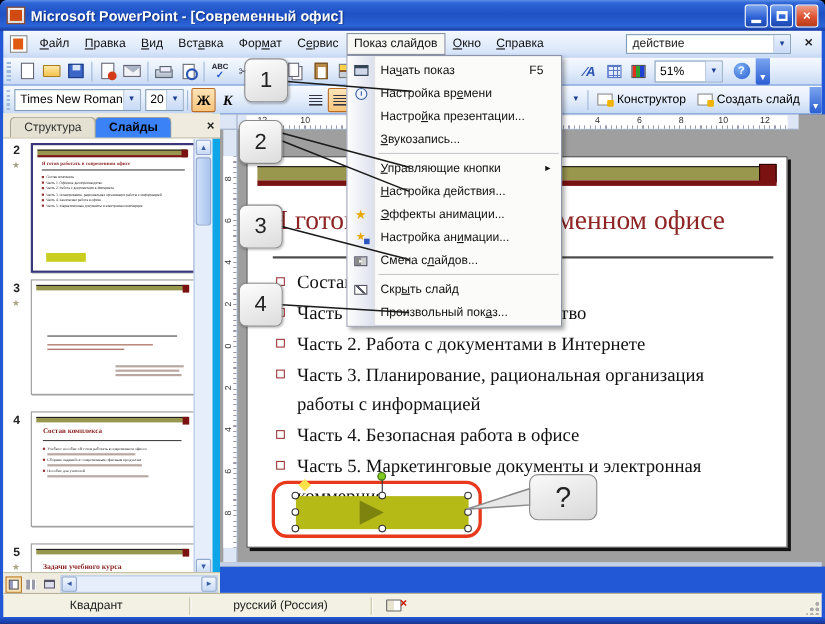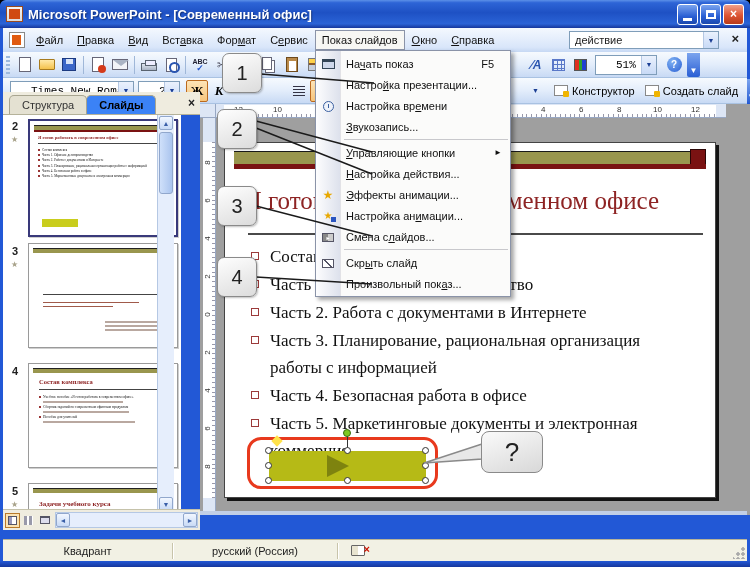--- a/index.html
+++ b/index.html
@@ -57,29 +57,29 @@
   .ic-paste::after{content:"";position:absolute;left:2px;top:3px;width:7px;height:10px;background:#fff;}
   .ic-paint{width:13px;height:13px;background:linear-gradient(180deg,#ffd24a 0 40%,#8a5a2a 40% 55%,#c8d0dc 55%);border:1px solid #777;}
   .ic-fmt{font-size:12px;font-weight:bold;color:#2a55b0;font-style:italic;}
   .ic-grid{width:13px;height:12px;background:
       repeating-linear-gradient(90deg,#5a78c8 0 1px,transparent 1px 4px),
       repeating-linear-gradient(180deg,#5a78c8 0 1px,transparent 1px 4px);border:1px solid #5a78c8;}
   .ic-color{width:13px;height:12px;background:linear-gradient(90deg,#e03020 0 33%,#30a030 33% 66%,#2040d0 66%);border:1px solid #555;}
   .ic-help{width:15px;height:15px;border-radius:50%;background:radial-gradient(circle at 35% 30%,#7fb2f2,#2a5fd4);color:#fff;font-size:10px;font-weight:bold;display:flex;align-items:center;justify-content:center;}
   .ic-cut{font-size:12px;color:#445;}
   .combo{height:20px;background:#fff;border:1px solid #7f9db9;display:flex;align-items:center;font-size:11px;}
-  .combo .cv{flex:1;padding-left:20px;white-space:nowrap;overflow:hidden;font-family:Liberation Mono, monospace;}
+  .combo .cv{flex:1;padding-left:4px;white-space:nowrap;overflow:hidden;}
   .combo .ca{width:15px;height:18px;background:linear-gradient(180deg,#eaf1fd,#c8daf6);border-left:1px solid #b5c8e4;display:flex;align-items:center;justify-content:center;font-size:7px;color:#1c3f94;}
   .alignic{width:12px;height:10px;background:repeating-linear-gradient(180deg,#334 0 1px,transparent 1px 3px);}
   .tb-label-btn{display:flex;align-items:center;gap:4px;padding:2px 5px;font-size:11px;white-space:nowrap;}
   .mini-slide-ic{width:14px;height:11px;background:#fff;border:1px solid #888;position:relative;}
   .mini-slide-ic::after{content:"";position:absolute;right:-2px;bottom:-2px;width:6px;height:6px;background:#f0b400;border-radius:1px;}
   .chevron{width:13px;height:24px;background:linear-gradient(180deg,#7ba4ee,#2a5fd4);border-radius:0 0 2px 2px;color:#fff;font-size:8px;display:flex;align-items:flex-end;justify-content:center;padding-bottom:2px;}
   
-  .leftpanel{position:absolute;left:3px;top:92px;width:174px;height:438px;background:#f6f4ec;border-right:3px solid #0ea5e9;}
+  .leftpanel{position:absolute;left:3px;top:103px;width:197px;height:438px;background:#f6f4ec;border-right:7px solid #0ea5e9;}
   .tabs{position:absolute;left:0;top:0;width:197px;height:23px;background:#efecdf;border-bottom:1px solid #b5b29a;display:flex;align-items:flex-end;padding-left:6px;}
   .tab{font-size:11px;padding:3px 12px;border:1px solid #a8a590;border-bottom:none;border-radius:5px 5px 0 0;background:#e4e1d2;color:#333;margin-right:-1px;white-space:nowrap;}
   .tab.active{background:#3b82f6;font-weight:bold;color:#000;position:relative;z-index:2;}
   .panel-close{position:absolute;right:5px;top:4px;font-size:12px;font-weight:bold;color:#222;}
   .thumbs{position:absolute;left:0;top:23px;width:178px;height:397px;background:#fff;overflow:hidden;}
   .thumb-num{position:absolute;font-size:11px;font-weight:bold;color:#222;}
   .anim-star{position:absolute;font-size:8px;color:#a8a28a;}
   .thumb{position:absolute;left:25px;width:150px;background:#fff;border:1px solid #9a9a9a;box-shadow:1px 1px 0 #cfcfcf;}
   .thumb.selected{border:2px solid #39397a;}
   .mini-banner{position:absolute;left:4px;right:6px;top:4px;height:5px;background:#99964e;border-top:1px solid #222;}
@@ -534,27 +534,27 @@
 
   <div class="popup">
     <div class="pitem">
       <span class="picon">
           <span class="pi-show"></span>
         </span>
       <span class="plabel">На<u>ч</u>ать показ</span>
       <span class="pshort">F5</span>
     </div>
     <div class="pitem">
-      <span class="plabel">Настро<u>й</u>ка презентации...</span>
-    </div>
-    <div class="pitem">
       <span class="picon">
           <span class="pi-clock"></span>
         </span>
       <span class="plabel">Настройка вр<u>е</u>мени</span>
+    </div>
+    <div class="pitem">
+      <span class="plabel">Настро<u>й</u>ка презентации...</span>
     </div>
     <div class="pitem">
       <span class="plabel"><u>З</u>вукозапись...</span>
     </div>
     <div class="psep"></div>
     <div class="pitem">
       <span class="plabel"><u>У</u>правляющие кнопки</span>
       <span class="parrow">►</span>
     </div>
     <div class="pitem">

